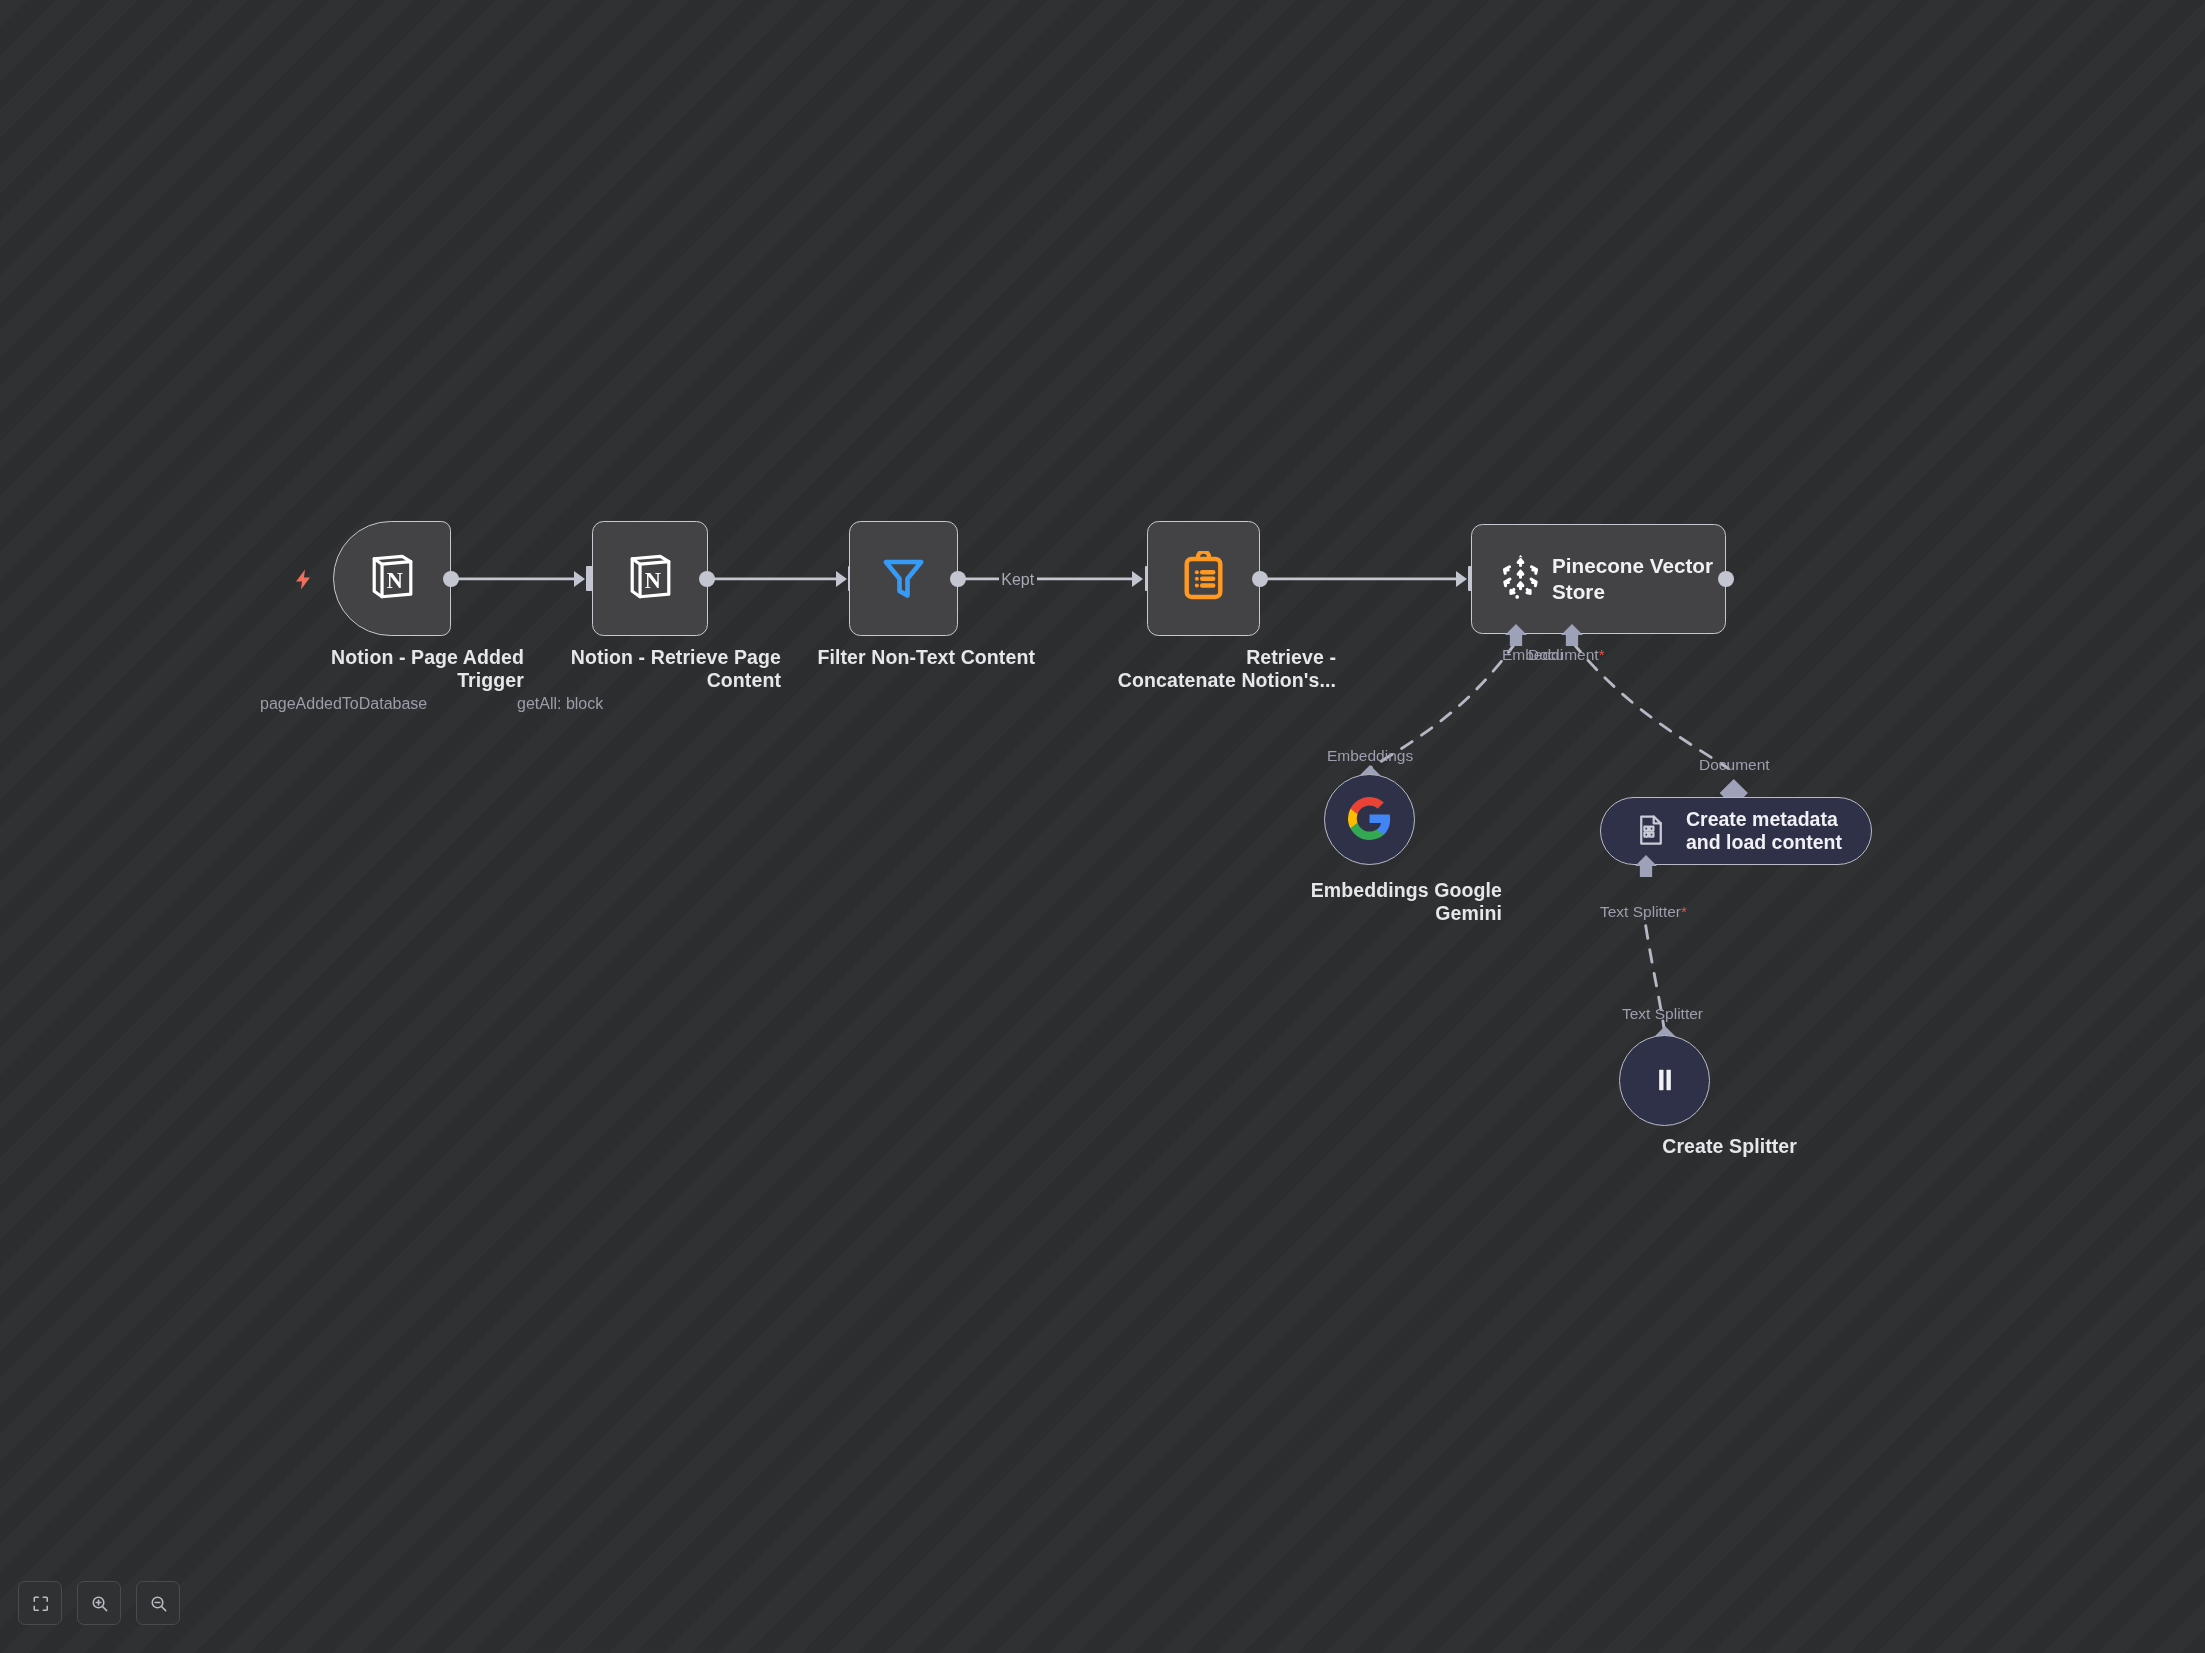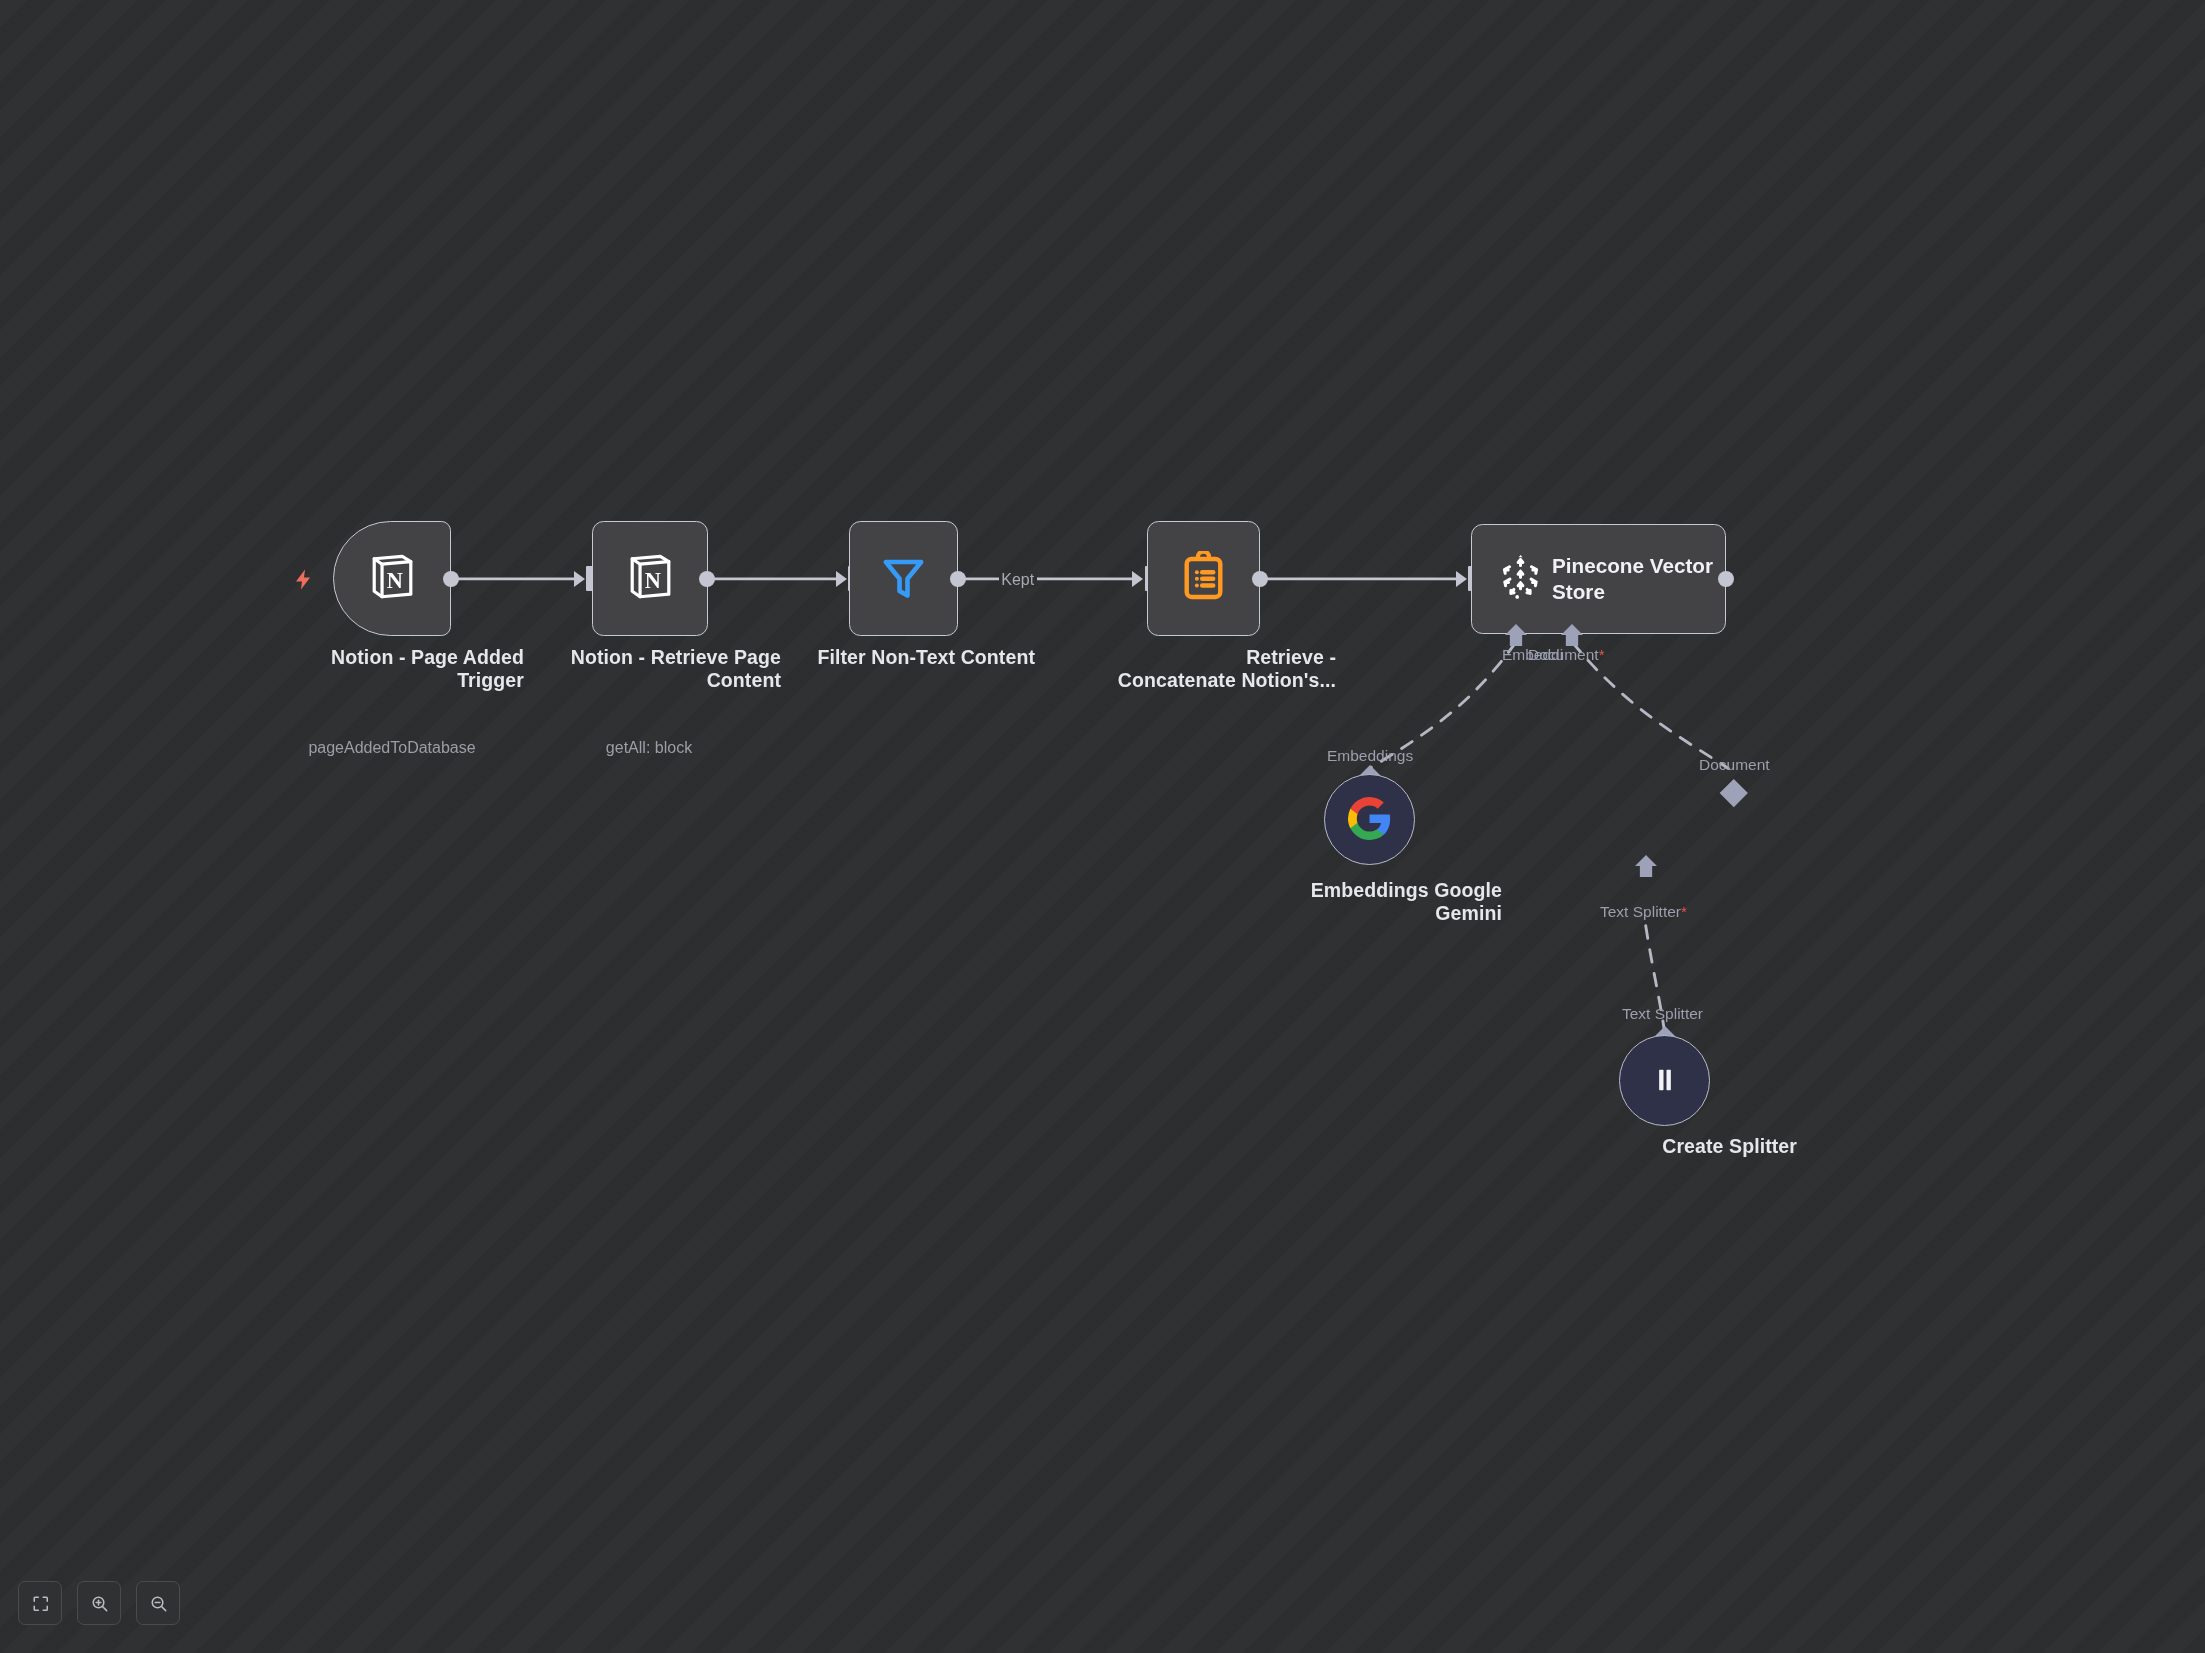--- a/index.html
+++ b/index.html
@@ -59,26 +59,24 @@
     text-align: right;
     color: #e6e7eb;
     font-size: 19.5px;
     font-weight: 700;
     line-height: 1.17;
     letter-spacing: 0.1px;
     white-space: pre-line;
   }
   .node-sublabel {
     position: absolute;
-    text-align: center;
     color: #9a9ea8;
     font-size: 16px;
     font-weight: 400;
     line-height: 1.2;
-    margin-top: 44px;
   }
 
   
   .subnode {
     position: absolute;
     box-sizing: border-box;
     background: #2e3147;
     border: 1.7px solid #b9bcc8;
     display: flex;
     align-items: center;
@@ -316,20 +314,34 @@
         <path fill="#FBBC05" d="M11.74 28.3A13.3 13.3 0 0 1 11.04 24c0-1.5.26-2.95.7-4.3v-5.63H4.46A22 22 0 0 0 2 24c0 3.55.85 6.9 2.46 9.93l7.28-5.63z"></path>
         <path fill="#EA4335" d="M24 10.65c3.22 0 6.1 1.1 8.38 3.27l6.25-6.25C34.84 4.1 29.9 2 24 2 15.43 2 8.06 6.9 4.46 14.07l7.28 5.63C13.47 14.5 18.3 10.65 24 10.65z"></path>
       </svg>
     </span>
   </div>
   <div class="node-label" style="left:1238px; top:879px; width:264px;">Embeddings Google
 Gemini</div>
 
   <span class="edge-label" style="left:1699px; top:757px;">Document</span>
   <span class="diamond" style="left:1724px; top:783px;"></span>
+  <div class="subnode pill" style="left:1600px; top:797px; width:272px; height:68px;">
+    <span>
+      <svg width="36" height="36" viewBox="0 0 24 24" fill="none" stroke="#c9ccd6" stroke-width="1.5" stroke-linejoin="round" stroke-linecap="round">
+        <path d="M5.5 3 h8.4 L18.5 7.6 V21 H5.5 Z"></path>
+        <path d="M13.8 3 V7.6 H18.5"></path>
+        <rect x="7.6" y="9.8" width="2.5" height="2.6"></rect>
+        <rect x="11.1" y="9.8" width="2.5" height="2.6"></rect>
+        <rect x="7.6" y="13.8" width="2.5" height="2.6"></rect>
+        <rect x="11.1" y="13.8" width="2.5" height="2.6"></rect>
+      </svg>
+    </span>
+    <span class="subnode-title">Create metadata
+and load content</span>
+  </div>
   <span class="diamond down" style="left:1635px; top:855px;"></span>
   <span class="edge-label" style="left:1600px; top:904px;">
     <span>Text Splitter</span><span class="req">*</span>
   </span>
 
   <span class="edge-label" style="left:1622px; top:1006px;">Text Splitter</span>
   <span class="diamond down" style="left:1654px; top:1026px;"></span>
   <div class="subnode circle" style="left:1619px; top:1035px; width:91px; height:91px;">
     <span>
       <svg width="36" height="36" viewBox="0 0 24 24" fill="#f2f3f6">

